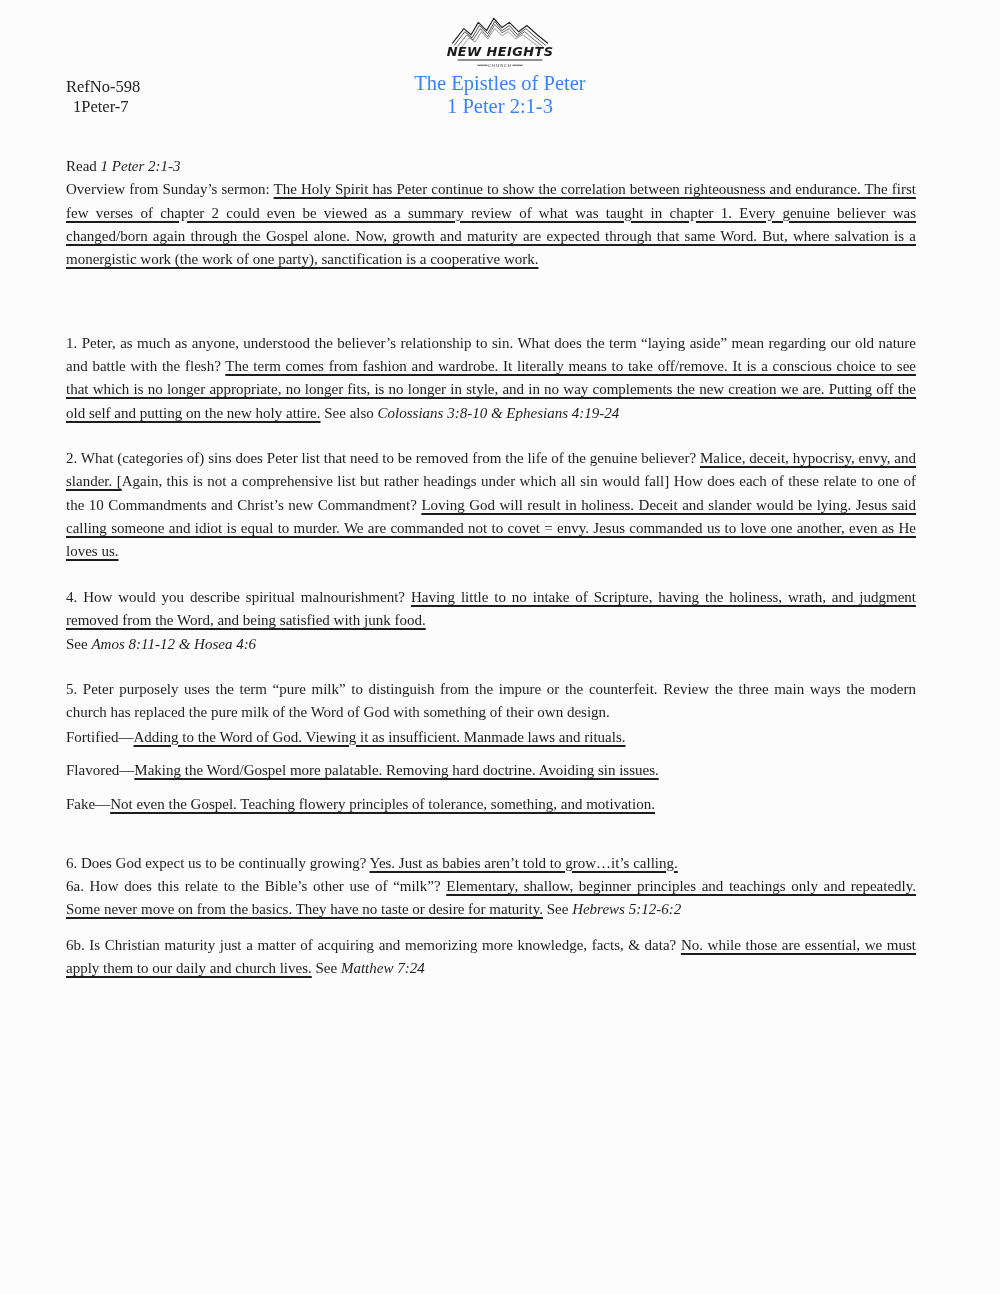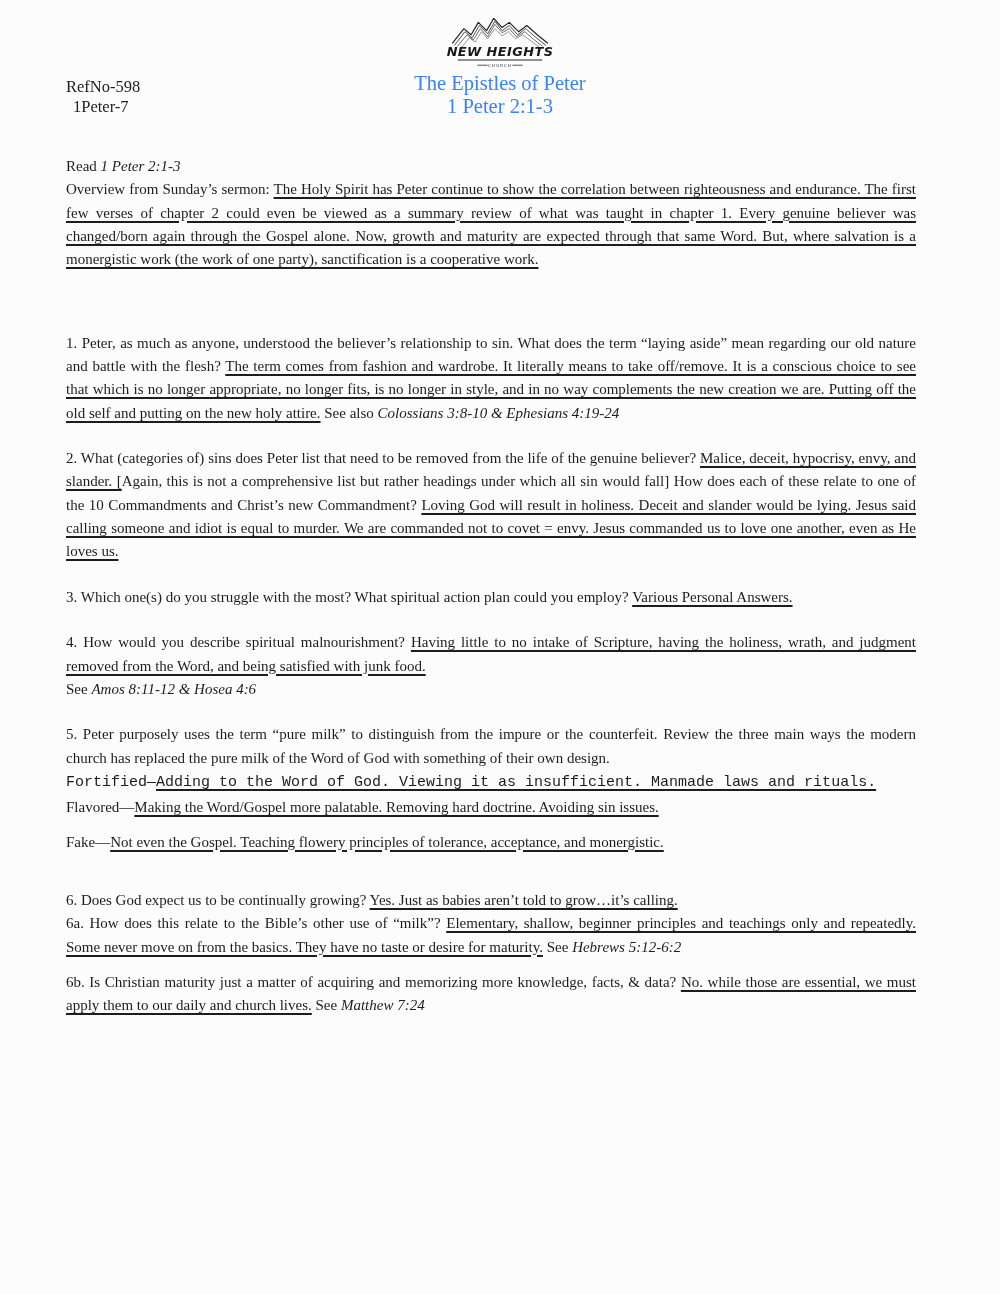--- a/index.html
+++ b/index.html
@@ -58,22 +58,22 @@
 
   
   .bodytext {
     padding: 37px 84px 0 66px;
     font-size: 15px;
     line-height: 23.35px;
   }
   .p { margin: 0; text-align: justify; }
   .p-q1 { margin-top: 60px; }
   .p-q2, .p-q3, .p-q4, .p-q5 { margin-top: 22px; }
-  .p-fortified { margin-top: 1px; font-family: Liberation Mono, monospace; }
-  .p-flavored { margin-top: 2px; }
+  .p-fortified { margin-top: 1px; }
+  .p-flavored { margin-top: 10px; }
   .p-fake { margin-top: 11px; }
   .p-q6 { margin-top: 35px; }
   .p-q6a { }
   .p-q6b { margin-top: 12px; }
 
   .run-n { }
   .run-i { font-style: italic; }
   .run-u {
     text-decoration: underline;
     text-decoration-thickness: 1.7px;
@@ -111,24 +111,23 @@
       <div>The Epistles of Peter</div>
       <div>1 Peter 2:1-3</div>
     </div>
   </header>
 
   <main class="bodytext">
     <p class="p p-read"><span class="run-n">Read </span><span class="run-i">1 Peter 2:1-3</span></p>
     <p class="p p-overview"><span class="run-n">Overview from Sunday’s sermon: </span><span class="run-u">The Holy Spirit has Peter continue to show the correlation between righteousness and endurance. The first few verses of chapter 2 could even be viewed as a summary review of what was taught in chapter 1. Every genuine believer was changed/born again through the Gospel alone. Now, growth and maturity are expected through that same Word. But, where salvation is a monergistic work (the work of one party), sanctification is a cooperative work.</span></p>
     <p class="p p-q1"><span class="run-n">1. Peter, as much as anyone, understood the believer’s relationship to sin. What does the term “laying aside” mean regarding our old nature and battle with the flesh? </span><span class="run-u">The term comes from fashion and wardrobe. It literally means to take off/remove. It is a conscious choice to see that which is no longer appropriate, no longer fits, is no longer in style, and in no way complements the new creation we are. Putting off the old self and putting on the new holy attire.</span><span class="run-n"> See also </span><span class="run-i">Colossians 3:8-10 &amp; Ephesians 4:19-24</span></p>
     <p class="p p-q2"><span class="run-n">2. What (categories of) sins does Peter list that need to be removed from the life of the genuine believer? </span><span class="run-u">Malice, deceit, hypocrisy, envy, and slander. [</span><span class="run-n">Again, this is not a comprehensive list but rather headings under which all sin would fall] How does each of these relate to one of the 10 Commandments and Christ’s new Commandment? </span><span class="run-u">Loving God will result in holiness. Deceit and slander would be lying. Jesus said calling someone and idiot is equal to murder. We are commanded not to covet = envy. Jesus commanded us to love one another, even as He loves us.</span></p>
-    <p class="p p-q3"><span class="run-n">3. Which one(s) do you struggle with the most? What spiritual action plan could you employ? </span><span class="run-u">Various Personal Answers.</span></p>
     <p class="p p-q4"><span class="run-n">4. How would you describe spiritual malnourishment? </span><span class="run-u">Having little to no intake of Scripture, having the holiness, wrath, and judgment removed from the Word, and being satisfied with junk food.</span><br><span class="run-n">See </span><span class="run-i">Amos 8:11-12 &amp; Hosea 4:6</span></p>
     <p class="p p-q5"><span class="run-n">5. Peter purposely uses the term “pure milk” to distinguish from the impure or the counterfeit. Review the three main ways the modern church has replaced the pure milk of the Word of God with something of their own design.</span></p>
     <p class="p p-fortified"><span class="run-n">Fortified—</span><span class="run-u">Adding to the Word of God. Viewing it as insufficient. Manmade laws and rituals.</span></p>
     <p class="p p-flavored"><span class="run-n">Flavored—</span><span class="run-u">Making the Word/Gospel more palatable. Removing hard doctrine. Avoiding sin issues.</span></p>
-    <p class="p p-fake"><span class="run-n">Fake—</span><span class="run-u">Not even the Gospel. Teaching flowery principles of tolerance, acceptance, and monergistic.</span></p>
+    <p class="p p-fake"><span class="run-n">Fake—</span><span class="run-u">Not even the Gospel. Teaching flowery principles of tolerance, something, and motivation.</span></p>
     <p class="p p-q6"><span class="run-n">6. Does God expect us to be continually growing? </span><span class="run-u">Yes. Just as babies aren’t told to grow…it’s calling.</span></p>
     <p class="p p-q6a"><span class="run-n">6a. How does this relate to the Bible’s other use of “milk”? </span><span class="run-u">Elementary, shallow, beginner principles and teachings only and repeatedly. Some never move on from the basics. They have no taste or desire for maturity.</span><span class="run-n"> See </span><span class="run-i">Hebrews 5:12-6:2</span></p>
     <p class="p p-q6b"><span class="run-n">6b. Is Christian maturity just a matter of acquiring and memorizing more knowledge, facts, &amp; data? </span><span class="run-u">No. while those are essential, we must apply them to our daily and church lives.</span><span class="run-n"> See </span><span class="run-i">Matthew 7:24</span></p>
   </main>
 
 </div>
 
 </body></html>

